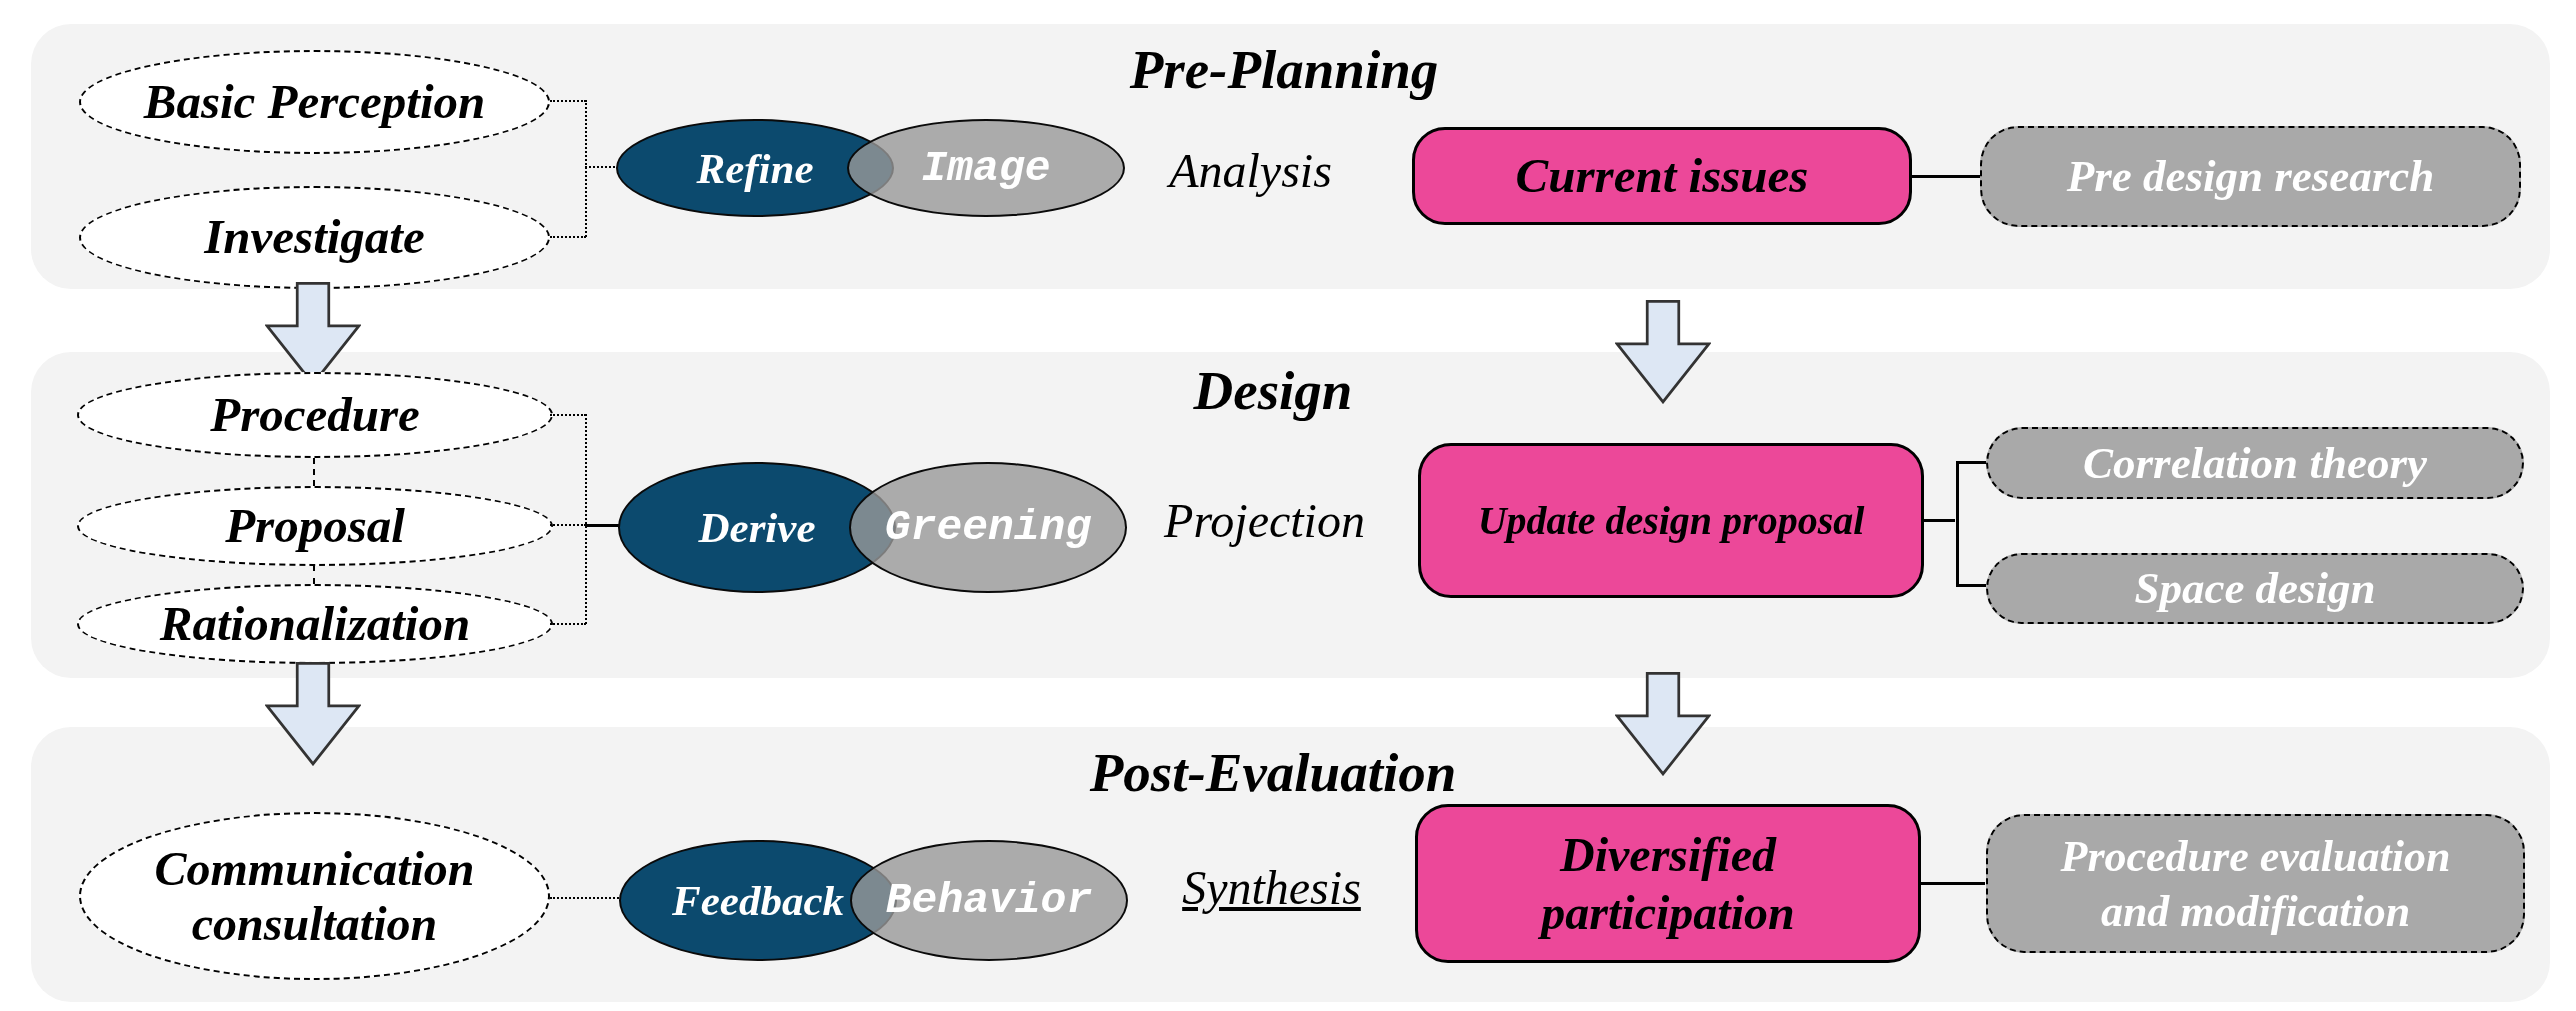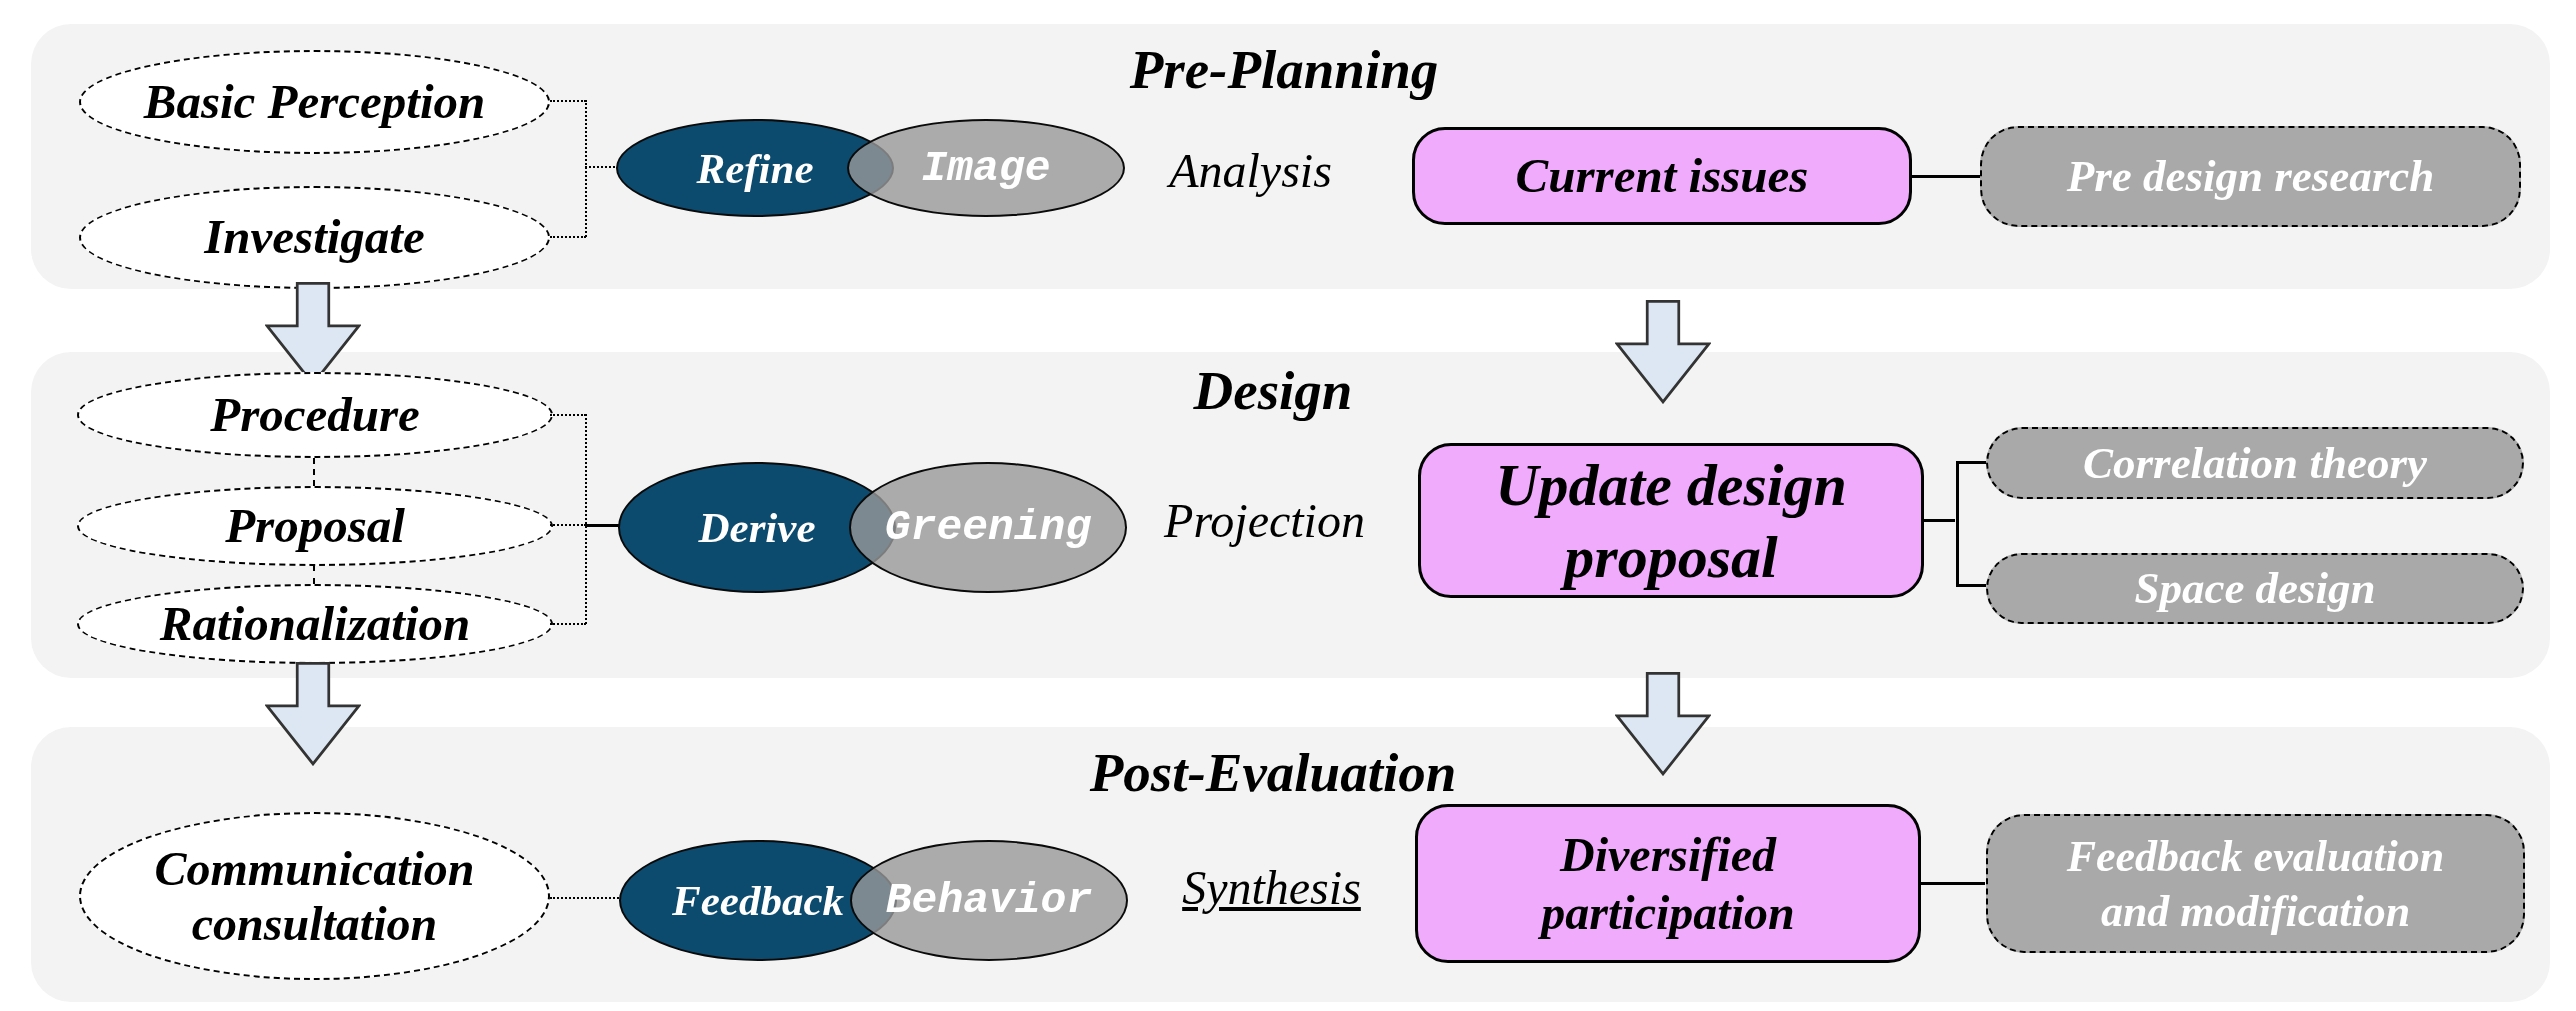--- a/index.html
+++ b/index.html
@@ -29,21 +29,21 @@
     display:flex;align-items:center;justify-content:center;text-align:center;
     font-style:italic;font-weight:700;font-size:43px;color:#ffffff;
     box-sizing:border-box;
   }
   .venn.overlap{background:rgba(152,152,152,0.8);font-family:Liberation Mono, monospace;}
   .plabel{
     position:absolute;display:flex;align-items:center;justify-content:center;
     font-style:italic;font-weight:400;font-size:48px;color:#000;text-align:center;
   }
   .whitebox{
-    position:absolute;background:#f0abfc;border:3.4px solid #000;border-radius:33px;
+    position:absolute;background:#ec4899;border:3.4px solid #000;border-radius:33px;
     display:flex;align-items:center;justify-content:center;text-align:center;
     font-style:italic;font-weight:700;font-size:49px;color:#000;line-height:1.2;
     box-sizing:border-box;padding:0 33px;
   }
   .graybox{
     position:absolute;background:#a9a9a9;border:2.7px dashed #000;border-radius:38px;
     display:flex;align-items:center;justify-content:center;text-align:center;
     font-style:italic;font-weight:700;font-size:45px;color:#ffffff;line-height:1.25;
     box-sizing:border-box;padding:16px 33px;
   }
@@ -109,21 +109,21 @@
 <div class="conn-dot" style="left:550px;top:623px;width:36px;"></div>
 <div class="conn-dotv" style="left:585px;top:414px;height:210px;"></div>
 <div class="conn-dot" style="left:550px;top:524px;width:36px;"></div>
 <div class="conn-solid" style="left:585px;top:524px;width:34px;height:3.4px;"></div>
 
 <div class="venn" style="left:618px;top:462px;width:278px;height:131px;">Derive</div>
 <div class="venn overlap" style="left:849px;top:462px;width:278px;height:131px;">Greening</div>
 
 <div class="plabel" style="left:1127px;top:489px;width:275px;height:63px;">Projection</div>
 
-<div class="whitebox" style="left:1418px;top:443px;width:506px;height:155px;font-size:60px;">Update design proposal</div>
+<div class="whitebox" style="left:1418px;top:443px;width:506px;height:155px;font-size:40px;">Update design proposal</div>
 
 <div class="conn-solid" style="left:1923px;top:519px;width:32px;"></div>
 <div class="conn-solidv" style="left:1956px;top:461px;height:126px;"></div>
 <div class="conn-solid" style="left:1958px;top:461px;width:27.5px;"></div>
 <div class="conn-solid" style="left:1958px;top:584px;width:27.5px;"></div>
 
 <div class="graybox" style="left:1986px;top:427px;width:538px;height:72px;">Correlation theory</div>
 <div class="graybox" style="left:1986px;top:553px;width:538px;height:71px;">Space design</div>
 
 <div class="arrow" style="left:265px;top:662px;">
@@ -145,14 +145,14 @@
 
 <div class="venn" style="left:619px;top:840px;width:278px;height:121px;">Feedback</div>
 <div class="venn overlap" style="left:850px;top:840px;width:278px;height:121px;">Behavior</div>
 
 <div class="plabel" style="left:1134px;top:856px;width:275px;height:63px;text-decoration:underline;">Synthesis</div>
 
 <div class="whitebox" style="left:1415px;top:804px;width:506px;height:159px;font-size:48px;">Diversified participation</div>
 
 <div class="conn-solid" style="left:1920px;top:882px;width:65px;"></div>
 
-<div class="graybox two-line" style="left:1986px;top:814px;width:539px;height:139px;">Feedback evaluation and modification</div>
+<div class="graybox two-line" style="left:1986px;top:814px;width:539px;height:139px;">Procedure evaluation and modification</div>
 
 
 </body></html>

